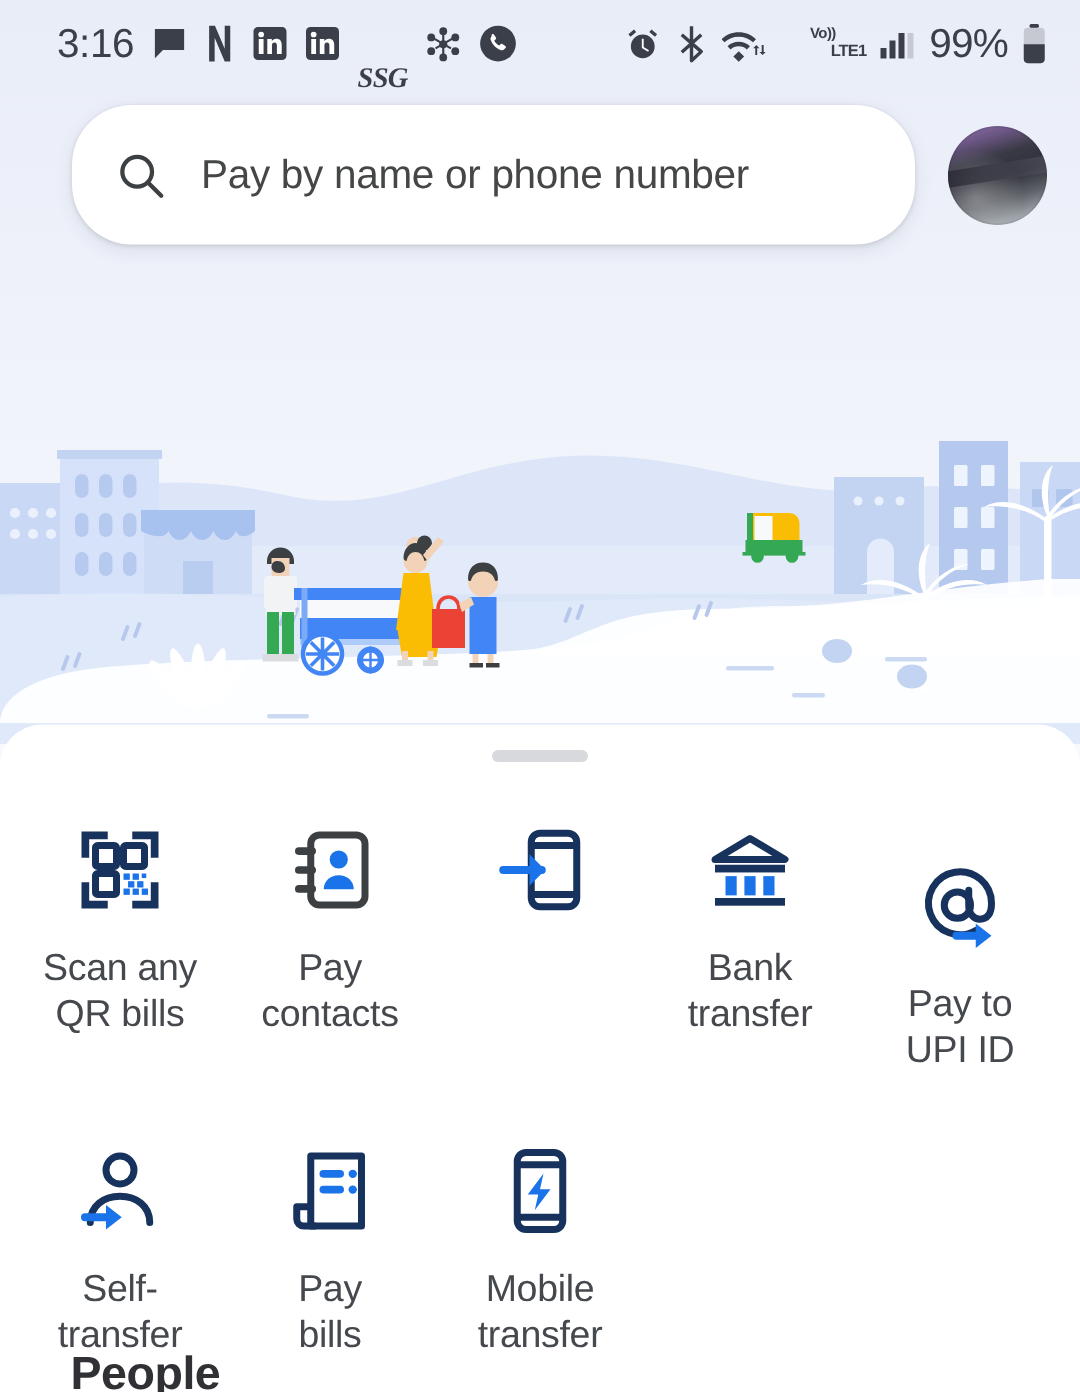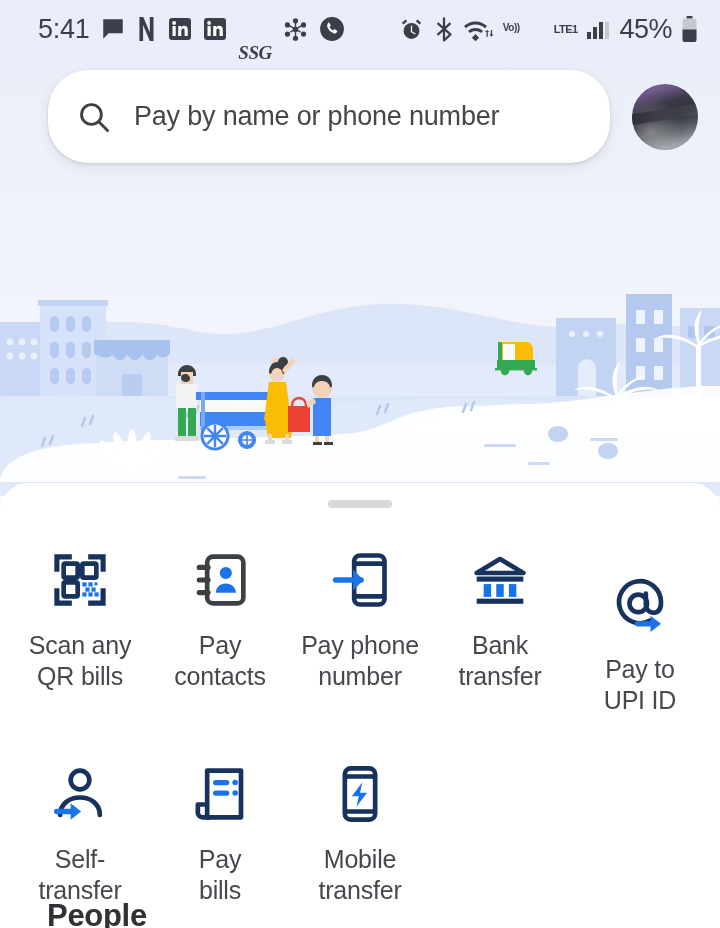--- a/index.html
+++ b/index.html
@@ -26,21 +26,21 @@
   .sb-left { display: flex; align-items: center; gap: 11px; }
   .sb-right { display: flex; align-items: center; gap: 9px; margin-left: auto; }
   .sb-time { font-size: 27px; font-weight: 400; letter-spacing: -0.3px; color: #3b3f4a; }
   .sb-ico { display: flex; align-items: center; justify-content: center; }
   .sb-batt-txt { font-size: 27px; font-weight: 400; letter-spacing: -0.5px; color: #3b3f4a; }
   .sb-ssg {
     font-family: "Liberation Serif", serif;
     font-style: italic; font-weight: bold;
     font-size: 19px; letter-spacing: -0.5px; color: #3b3f4a; margin-top: 48px;
   }
-  .volte { display: flex; flex-direction: row; align-items: flex-start; line-height: 1; color: #3b3f4a; }
+  .volte { display: flex; flex-direction: column; align-items: center; line-height: 1; color: #3b3f4a; }
   .volte .v1 { font-size: 10px; font-weight: bold; letter-spacing: -0.4px; }
   .volte .v2 { font-size: 11px; font-weight: bold; letter-spacing: -0.6px; margin-top: 1px; padding-left: 34px; }
 
   
   .searchrow {
     position: absolute; top: 70px; left: 0; right: 0;
     display: flex; align-items: center; padding: 0 22px 0 48px;
   }
   .searchbar {
     flex: 1; height: 93px; background: #fff;
@@ -110,21 +110,21 @@
     letter-spacing: -0.3px;
   }
 </style>
 </head>
 <body>
 
 <div id="app">
 
   <div class="statusbar">
     <div class="sb-left">
-      <span class="sb-time">5:41</span>
+      <span class="sb-time">3:16</span>
 
       <span class="sb-ico">
         <svg width="26" height="26" viewBox="0 0 24 24">
             <path fill="#3b3f4a" d="M3 3h18v13H8l-5 5V3z"></path>
           </svg>
       </span>
 
       <span class="sb-ico">
         <svg width="20" height="26" viewBox="0 0 16 24">
             <path fill="#3b3f4a" d="M1 1h3.6l6 14.2V1H14v22h-3.4l-6.2-14.6V23H1z"></path>
@@ -207,21 +207,21 @@
 
       <span class="sb-ico">
         <svg width="24" height="24" viewBox="0 0 24 24">
           <rect x="1" y="15" width="4" height="7" fill="#3b3f4a"></rect>
           <rect x="7" y="10" width="4" height="12" fill="#3b3f4a"></rect>
           <rect x="13" y="5" width="4" height="17" fill="#3b3f4a"></rect>
           <rect x="19" y="5" width="4" height="17" fill="#c6c9d1"></rect>
         </svg>
       </span>
 
-      <span class="sb-batt-txt">45%</span>
+      <span class="sb-batt-txt">99%</span>
 
       <span class="sb-ico">
         <svg width="17" height="27" viewBox="0 0 14 24">
           <rect x="4.2" y="0" width="5.6" height="2.4" rx="1" fill="#3b3f4a"></rect>
           <rect x="0.8" y="2.2" width="12.4" height="21" rx="2.4" fill="#c6c9d1"></rect>
           <path fill="#3b3f4a" d="M0.8 12h12.4v8.8a2.4 2.4 0 0 1-2.4 2.4H3.2a2.4 2.4 0 0 1-2.4-2.4z"></path>
         </svg>
       </span>
     </div>
   </div>
@@ -475,24 +475,20 @@
 
       <div class="cell">
         <span class="glyph">
           <svg width="56" height="56" viewBox="0 0 48 48">
             <rect x="19" y="3" width="26" height="42" rx="5" fill="none" stroke="#17325c" stroke-width="4"></rect>
             <path d="M21 10h22M21 38h22" stroke="#17325c" stroke-width="4" stroke-linecap="round"></path>
             <path d="M3 24h22" stroke="#1a73e8" stroke-width="4.6" stroke-linecap="round"></path>
             <path d="M18 15l9 9-9 9z" fill="#1a73e8"></path>
           </svg>
         </span>
-        <span class="lbl">
-          <span>Pay phone</span><br>
-          <span>number</span>
-        </span>
       </div>
 
       <div class="cell">
         <span class="glyph">
           <svg width="56" height="56" viewBox="0 0 48 48">
             <path d="M24 6 L44 18 H4 Z" fill="none" stroke="#17325c" stroke-width="4" stroke-linejoin="round"></path>
             <rect x="4" y="21" width="40" height="4.4" fill="#17325c"></rect>
             <g fill="#1a73e8">
               <rect x="10" y="27.5" width="6.4" height="11"></rect>
               <rect x="20.8" y="27.5" width="6.4" height="11"></rect>

